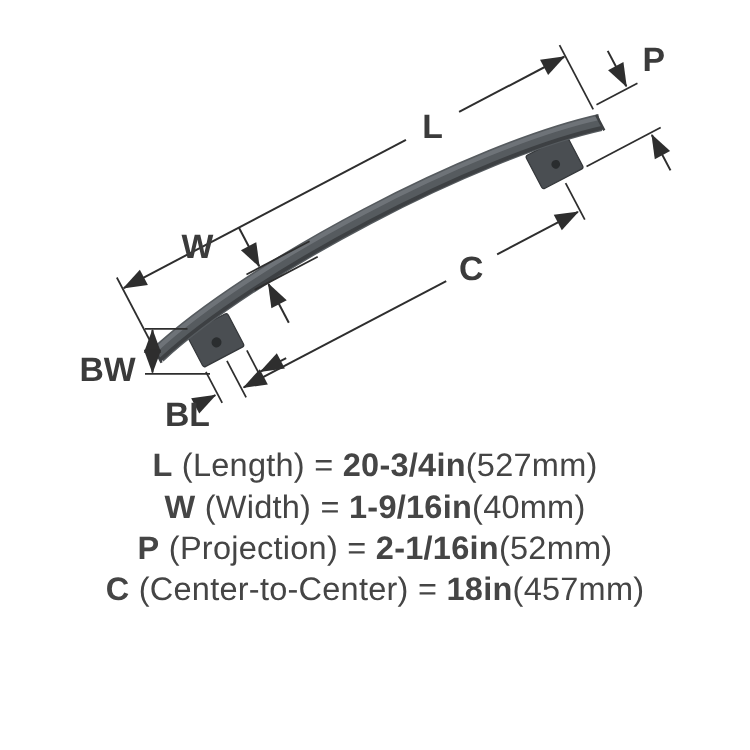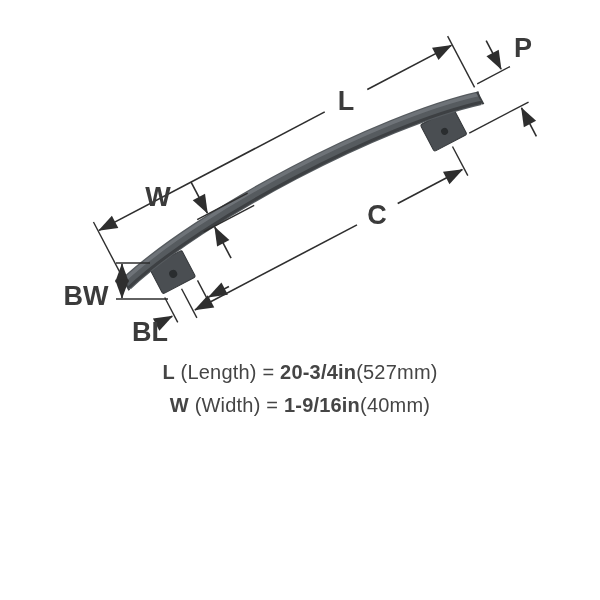--- a/index.html
+++ b/index.html
@@ -3,21 +3,21 @@
 <meta charset="utf-8">
 <style>
   html,body{margin:0;padding:0;background:#ffffff;}
   .page{width:600px;height:600px;background:#ffffff;overflow:hidden;
         font-family:"Liberation Sans",sans-serif;}
   svg{display:block;}
   .dim{stroke:#2e2e2e;stroke-width:1.6;fill:none;}
   .ext{stroke:#2e2e2e;stroke-width:1.4;fill:none;}
   .lbl{font-family:"Liberation Sans",sans-serif;font-weight:bold;font-size:27px;
        fill:#3b3b3b;text-anchor:middle;}
-  .legend{margin-top:4px;text-align:center;font-size:20px;line-height:33px;
+  .legend{margin-top:4px;text-align:center;font-size:26px;line-height:33px;
           color:#454545;letter-spacing:0.2px;}
   .legend .b{font-weight:bold;}
   .legend .reg{font-weight:normal;}
 </style>
 </head>
 <body>
 
 <div class="page">
 
   <svg width="600" height="352" viewBox="0 0 600 352">
@@ -101,15 +101,27 @@
       <span class="reg">(Length)</span>
       <span class="reg">=</span>
       <span class="b">20-3/4in</span><span class="reg">(527mm)</span>
     </div>
     <div class="legend-row">
       <span class="b">W</span>
       <span class="reg">(Width)</span>
       <span class="reg">=</span>
       <span class="b">1-9/16in</span><span class="reg">(40mm)</span>
     </div>
+    <div class="legend-row">
+      <span class="b">P</span>
+      <span class="reg">(Projection)</span>
+      <span class="reg">=</span>
+      <span class="b">2-1/16in</span><span class="reg">(52mm)</span>
+    </div>
+    <div class="legend-row">
+      <span class="b">C</span>
+      <span class="reg">(Center-to-Center)</span>
+      <span class="reg">=</span>
+      <span class="b">18in</span><span class="reg">(457mm)</span>
+    </div>
   </div>
 
 </div>
 
 </body></html>

